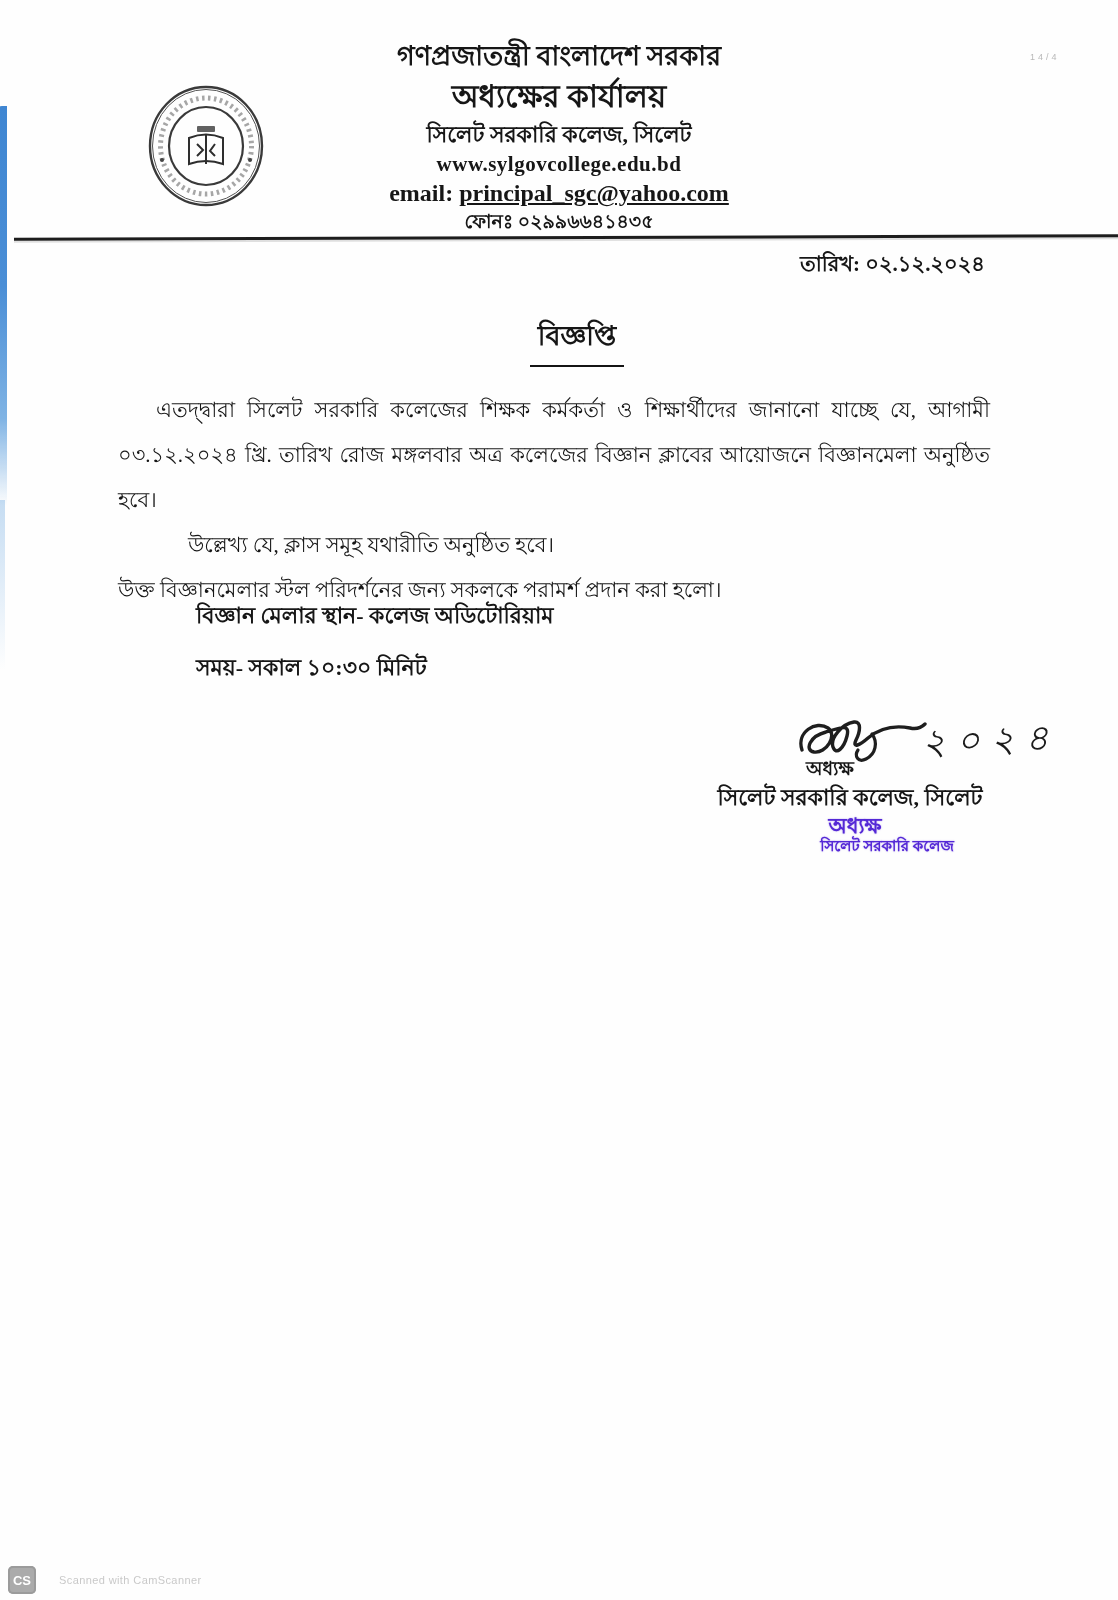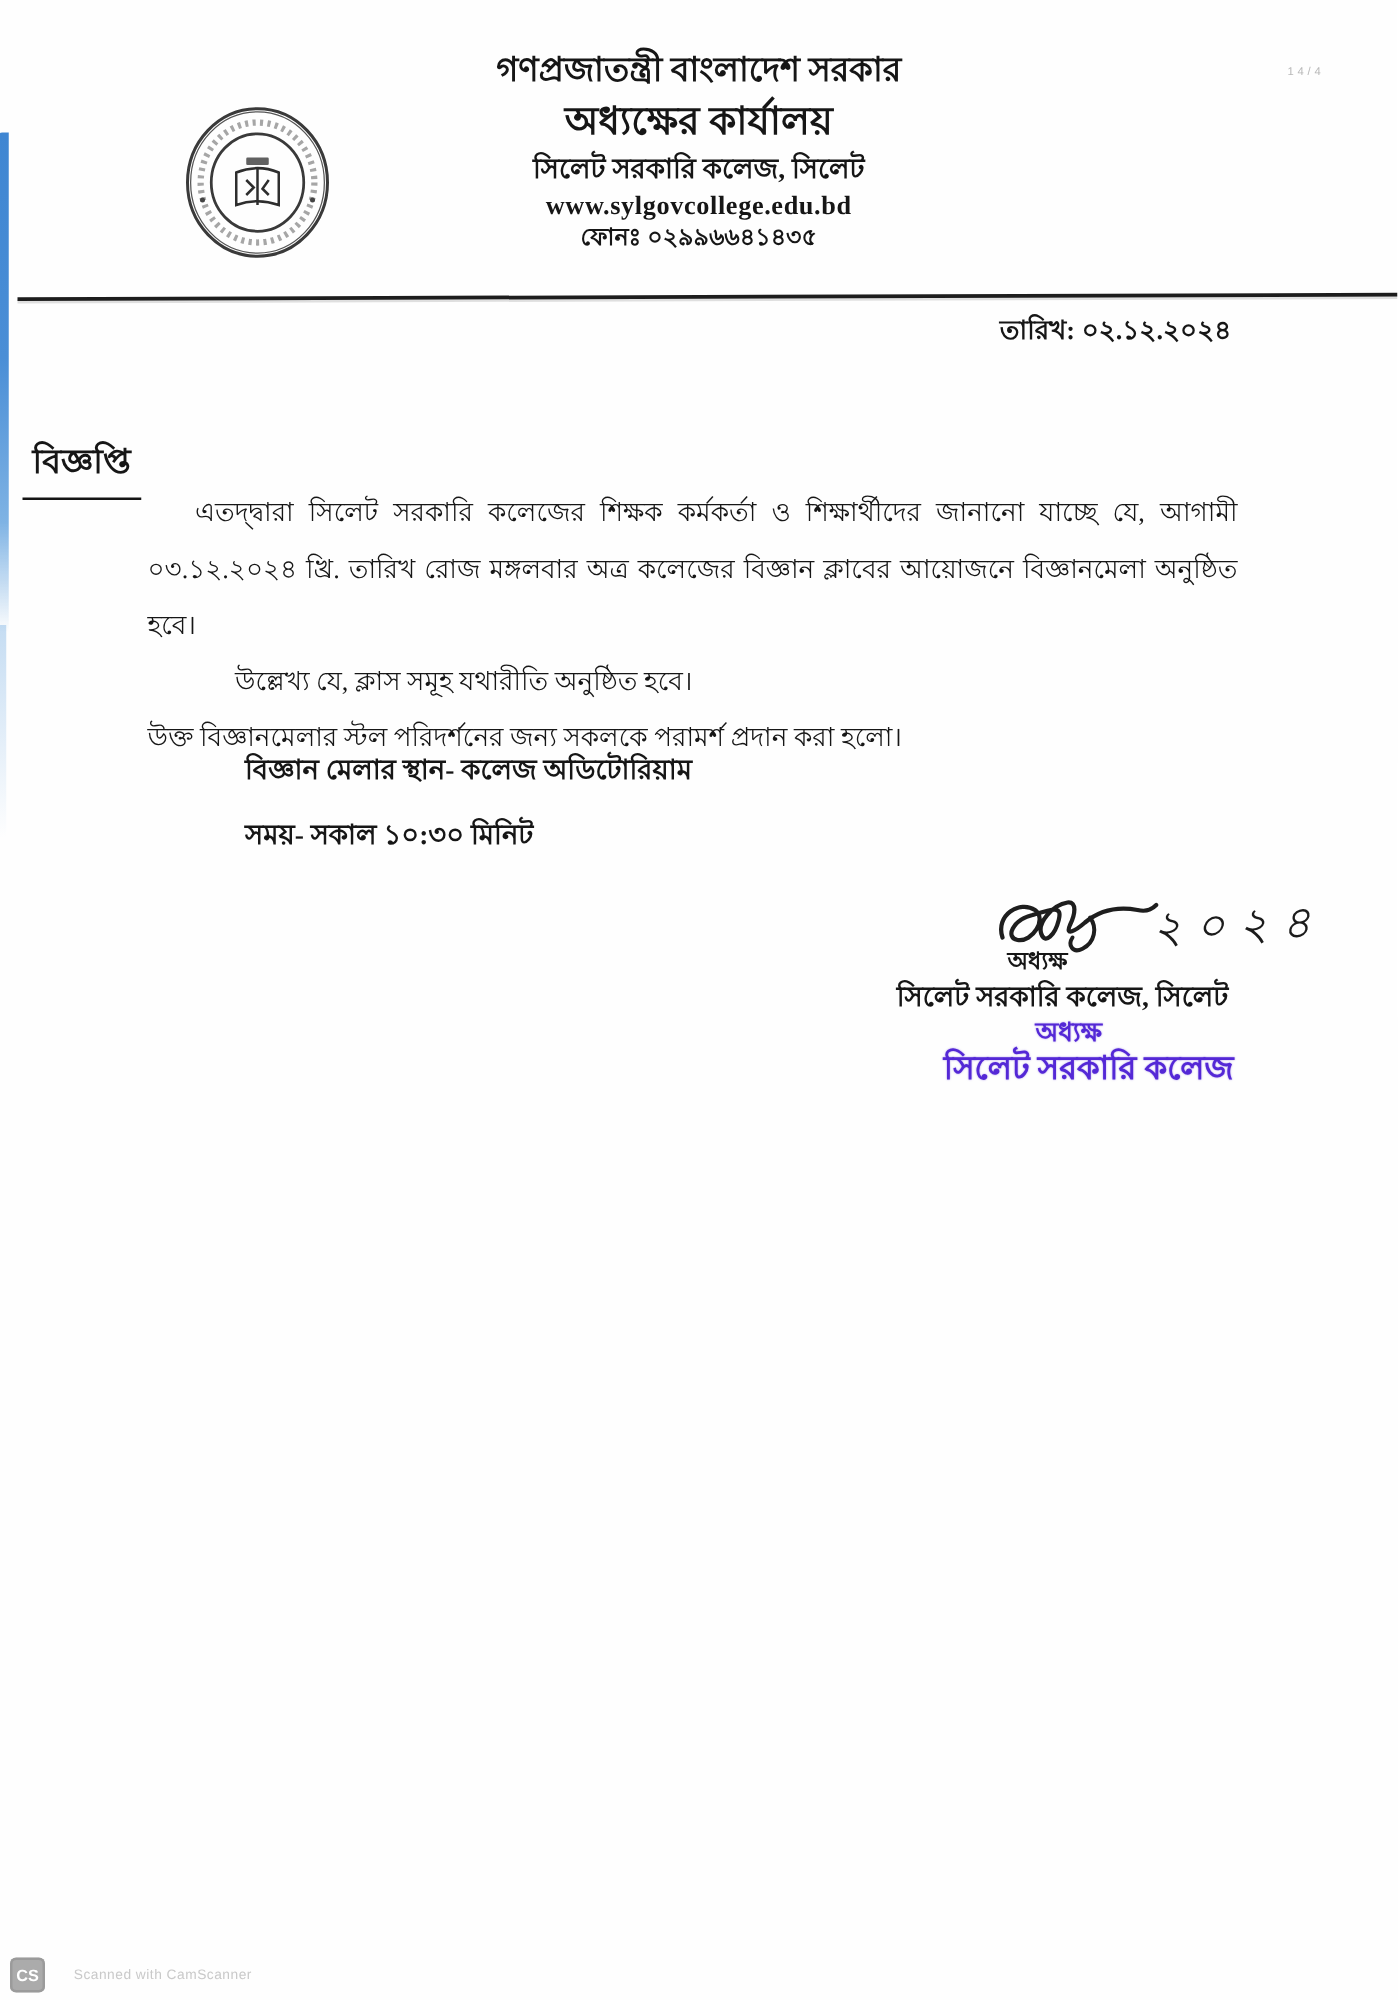--- a/index.html
+++ b/index.html
@@ -52,21 +52,21 @@
     background:#1d1d1d;transform:rotate(-0.18deg);
     box-shadow:0 2px 0 rgba(0,0,0,.12);
   }
 
   .date-line{
     position:absolute;right:133px;top:248px;
     font-size:21px;font-weight:600;text-align:center;
   }
 
   .notice-title{
-    position:absolute;left:0;right:0;top:348px;text-align:left;text-decoration:underline;
+    position:absolute;left:0;right:0;top:315px;text-align:center;text-decoration:underline;
   }
   .notice-title span{
     display:inline-block;transform:translateX(18px);
     font-size:27px;font-weight:700;
     border-bottom:2px solid #141414;padding:0 8px 5px;
   }
 
   .body-text{
     position:absolute;left:118px;top:388px;width:872px;
     font-size:21px;line-height:45px;font-weight:500;
@@ -89,21 +89,21 @@
   }
   .sig-designation{position:absolute;left:106px;top:44px;font-size:19px;font-weight:700;}
   .sig-institution{position:absolute;left:0px;top:70px;width:300px;text-align:center;font-size:22px;font-weight:600;}
   .stamp{
     font-weight:700;text-align:center;
     color:var(--stamp-color,#5428d6);
     text-shadow:0 0 1.5px rgba(84,40,214,.55);
     filter:blur(.3px);
   }
   .stamp-1{position:absolute;left:0px;top:100px;width:310px;font-size:21px;}
-  .stamp-2{position:absolute;left:16px;top:124px;width:310px;font-size:26px;}
+  .stamp-2{position:absolute;left:32px;top:124px;width:310px;font-size:15px;}
 
   
   .watermark{
     position:absolute;left:8px;bottom:6px;
     display:flex;align-items:center;gap:23px;
     font-family:"Liberation Sans",sans-serif;
   }
   .cs-badge{
     width:28px;height:28px;border-radius:5px;
     background:#ababab;color:#ffffff;
@@ -137,20 +137,21 @@
     <path d="M52 62 l6 6 l-6 6" fill="none" stroke="#2e2e2e" stroke-width="2"></path>
     <path d="M70 62 l-5 7 l5 5" fill="none" stroke="#2e2e2e" stroke-width="2"></path>
     <rect x="52" y="44" width="18" height="6" rx="1" fill="#3a3a3a" opacity="0.8"></rect>
   </svg>
 
   <div class="header">
     <div class="h-gov">গণপ্রজাতন্ত্রী বাংলাদেশ সরকার</div>
     <div class="h-office">অধ্যক্ষের কার্যালয়</div>
     <div class="h-college">সিলেট সরকারি কলেজ, সিলেট</div>
     <div class="h-web">www.sylgovcollege.edu.bd</div>
+    <div class="h-email"><span>email: </span><span class="email-addr">principal_sgc@yahoo.com</span></div>
     <div class="h-phone">ফোনঃ ০২৯৯৬৬৪১৪৩৫</div>
   </div>
 
   <div class="rule"></div>
 
   <div class="date-line">তারিখ: ০২.১২.২০২৪</div>
 
   <div class="notice-title">
     <span>বিজ্ঞপ্তি</span>
   </div>

